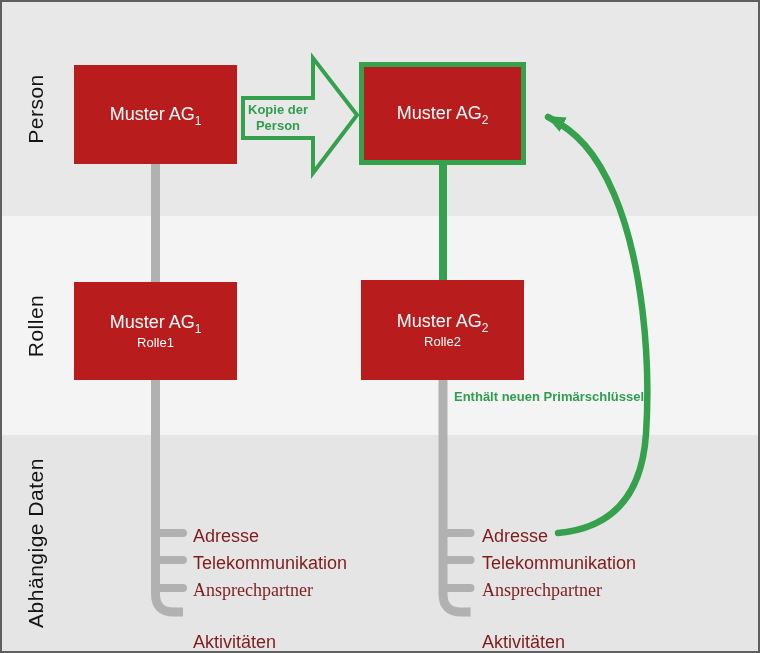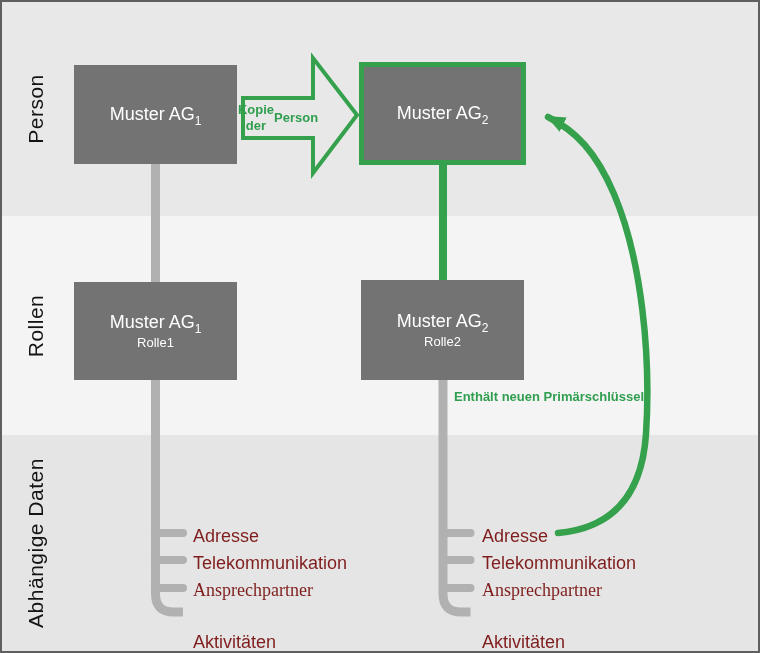--- a/index.html
+++ b/index.html
@@ -26,36 +26,36 @@
     font-size:21px;color:#141414;letter-spacing:0.5px;
   }
   .bl-person{top:0;height:214px;}
   .bl-rollen{top:214px;height:219px;}
   .bl-dependent{top:433px;height:216px;}
 
   .svg-layer{position:absolute;left:0;top:0;width:756px;height:649px;}
 
   .box{
     position:absolute;
-    background:#737373;
+    background:#b91c1c;
     color:#fff;
     display:flex;flex-direction:column;align-items:center;justify-content:center;
     text-align:center;
   }
   .box .title{font-size:18px;line-height:22px;}
   .box .title sub{font-size:12px;line-height:12px;}
   .box .role{font-size:13px;line-height:16px;}
   .person-box-1{left:72px;top:63px;width:163px;height:99px;}
   .person-box-2{left:357px;top:60px;width:167px;height:103px;border:5px solid #35a14c;box-sizing:border-box;}
   .role-box-1{left:72px;top:280px;width:163px;height:98px;}
   .role-box-2{left:359px;top:278px;width:163px;height:100px;}
 
   .copy-arrow-label{
     position:absolute;left:241px;top:94px;width:70px;height:44px;
-    display:flex;flex-direction:row;align-items:center;justify-content:center;
+    display:flex;flex-direction:column;align-items:center;justify-content:center;
     color:#2f9e4e;font-size:13px;font-weight:bold;line-height:16px;text-align:center;
   }
   .green-note{
     position:absolute;
     color:#2f9e4e;font-size:13px;font-weight:bold;line-height:17px;
     white-space:nowrap;
   }
   .address-note{left:641px;top:214px;}
   .pk-note{left:452px;top:386px;text-align:center;}
 

